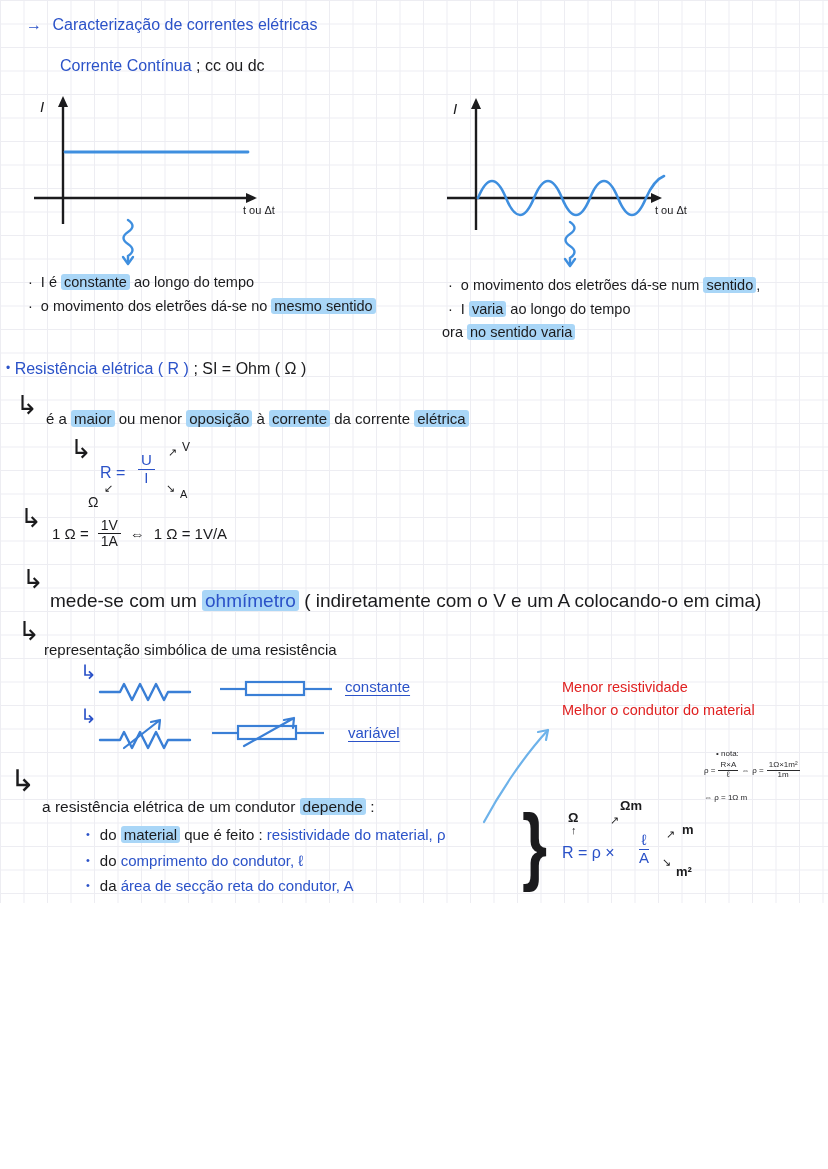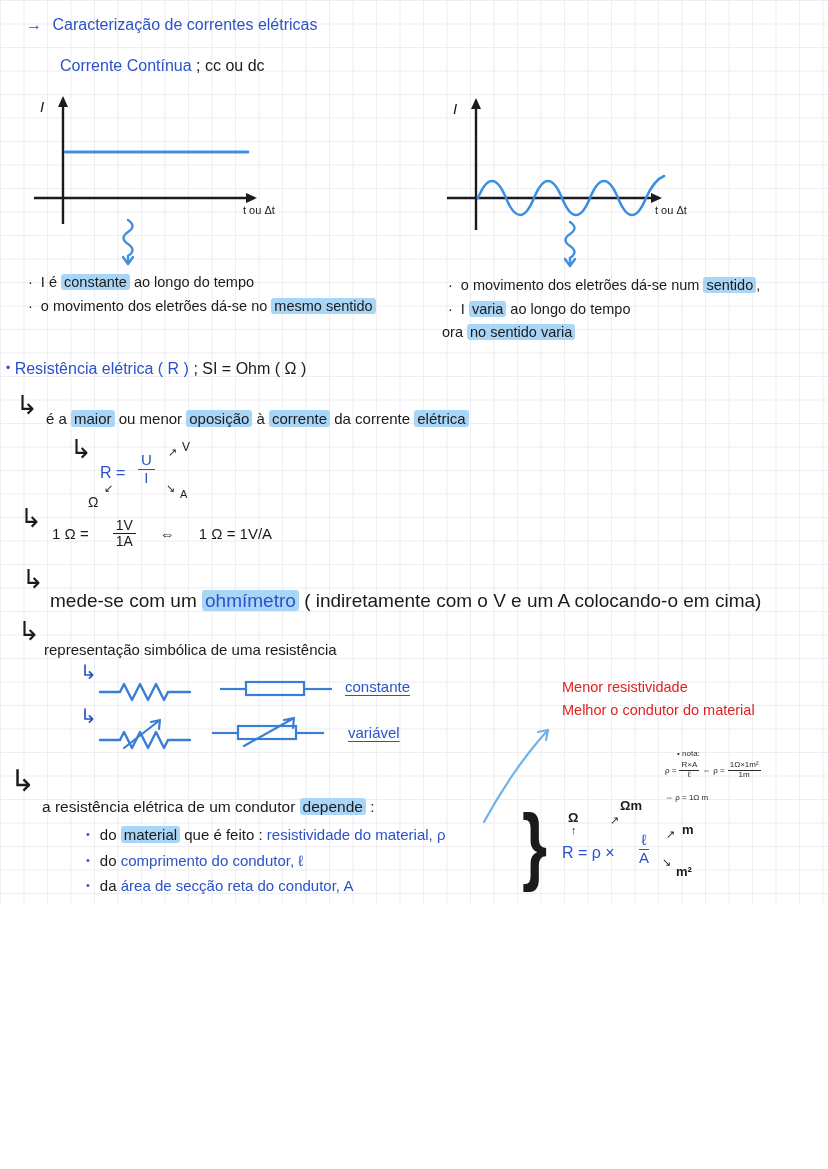--- a/index.html
+++ b/index.html
@@ -17,21 +17,21 @@
   .hook.sky{color:#2b52c8}
   .frac{display:inline-flex;flex-direction:column;align-items:center;line-height:1.1;vertical-align:middle;text-align:center}
   .frac .num{border-bottom:1.6px solid currentColor;padding:0 3px}
   .frac .den{padding:0 3px}
   .u{text-decoration:underline;text-underline-offset:3px}
   svg{position:absolute;overflow:visible}
   .ann{position:absolute;font-size:11px;color:#1b1b1d;white-space:nowrap}
   .lines div{white-space:nowrap}
   .tiny{font-size:8px;color:#2a2a2c}
   .tiny .frac .num{border-bottom:1px solid currentColor;padding:0 2px}
-  .row{display:inline-flex;align-items:center;gap:24px}
+  .row{display:inline-flex;align-items:center;gap:9px}
 </style>
 </head>
 <body>
 
 <div class="page">
 
   <div class="t blue" style="left:26px;top:16px;font-size:16px">
     <span>→</span>
     <span style="margin-left:6px">Caracterização de correntes elétricas</span>
   </div>
@@ -165,21 +165,21 @@
   <div class="t lines red" style="left:562px;top:676px;line-height:23px;font-size:14.5px">
     <div>Menor resistividade</div>
     <div>Melhor o condutor do material</div>
   </div>
 
   <svg style="left:478px;top:720px" width="92" height="108">
     <path d="M6,102 C22,72 46,36 70,10" fill="none" stroke="#6db2ea" stroke-width="2.2" stroke-linecap="round"></path>
     <path d="M70,10 l-10,2 M70,10 l-2,10" fill="none" stroke="#6db2ea" stroke-width="2.2" stroke-linecap="round"></path>
   </svg>
 
-  <div class="t tiny lines" style="left:665px;top:748px;line-height:11px">
+  <div class="t tiny lines" style="left:704px;top:748px;line-height:11px">
     <div style="margin-left:12px">• nota:</div>
     <div class="row" style="gap:3px;margin-top:2px">
       <span>ρ = </span>
       <span class="frac">
         <span class="num">R×A</span>
         <span class="den">ℓ</span>
       </span>
       <span>⇔</span>
       <span>ρ = </span>
       <span class="frac">

